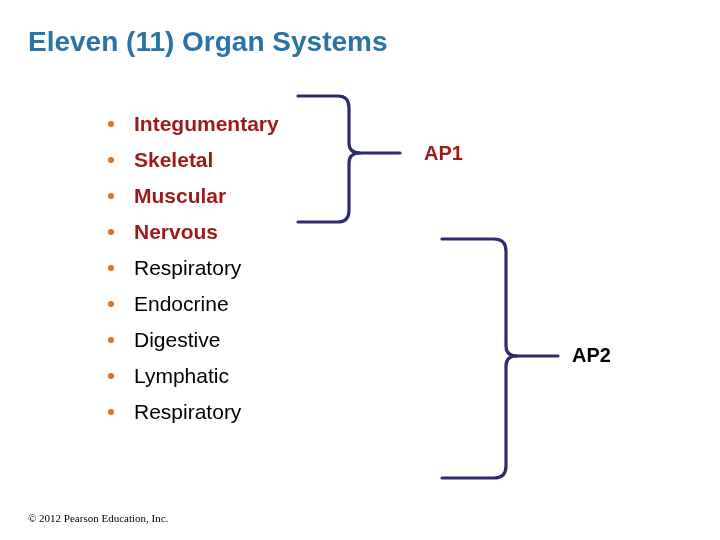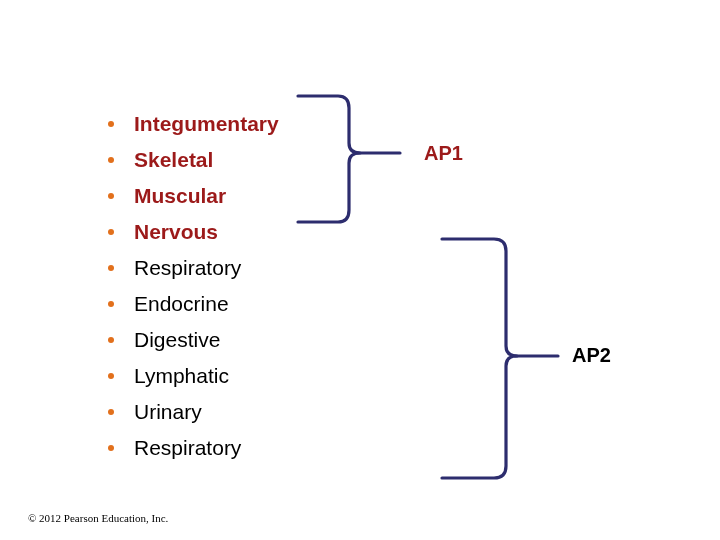--- a/index.html
+++ b/index.html
@@ -105,20 +105,21 @@
     font-size: 11px;
     color: #000000;
     white-space: nowrap;
   }
 </style>
 </head>
 <body>
 
 <div id="slide">
 
+  <div id="slide-title">Eleven (11) Organ Systems</div>
 
   <ul id="systems-list">
 
     <li class="system-item ap1">
       <span class="bullet"></span>
       <span class="label">Integumentary</span>
     </li>
 
     <li class="system-item ap1">
       <span class="bullet"></span>
@@ -149,24 +150,20 @@
     <li class="system-item ap2">
       <span class="bullet"></span>
       <span class="label">Digestive</span>
     </li>
 
     <li class="system-item ap2">
       <span class="bullet"></span>
       <span class="label">Lymphatic</span>
     </li>
 
-    <li class="system-item ap2">
-      <span class="bullet"></span>
-      <span class="label">Urinary</span>
-    </li>
 
     <li class="system-item ap2">
       <span class="bullet"></span>
       <span class="label">Respiratory</span>
     </li>
 
   </ul>
 
   <svg id="brace-layer" viewBox="0 0 720 540">
 

